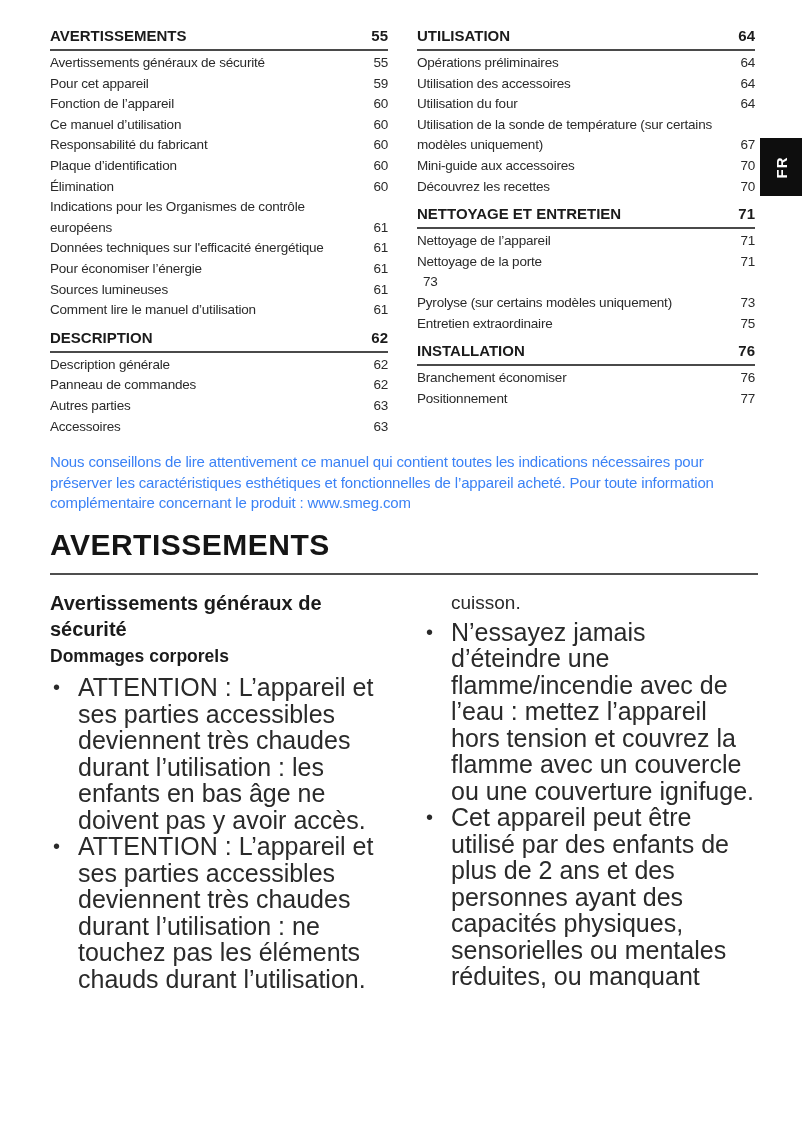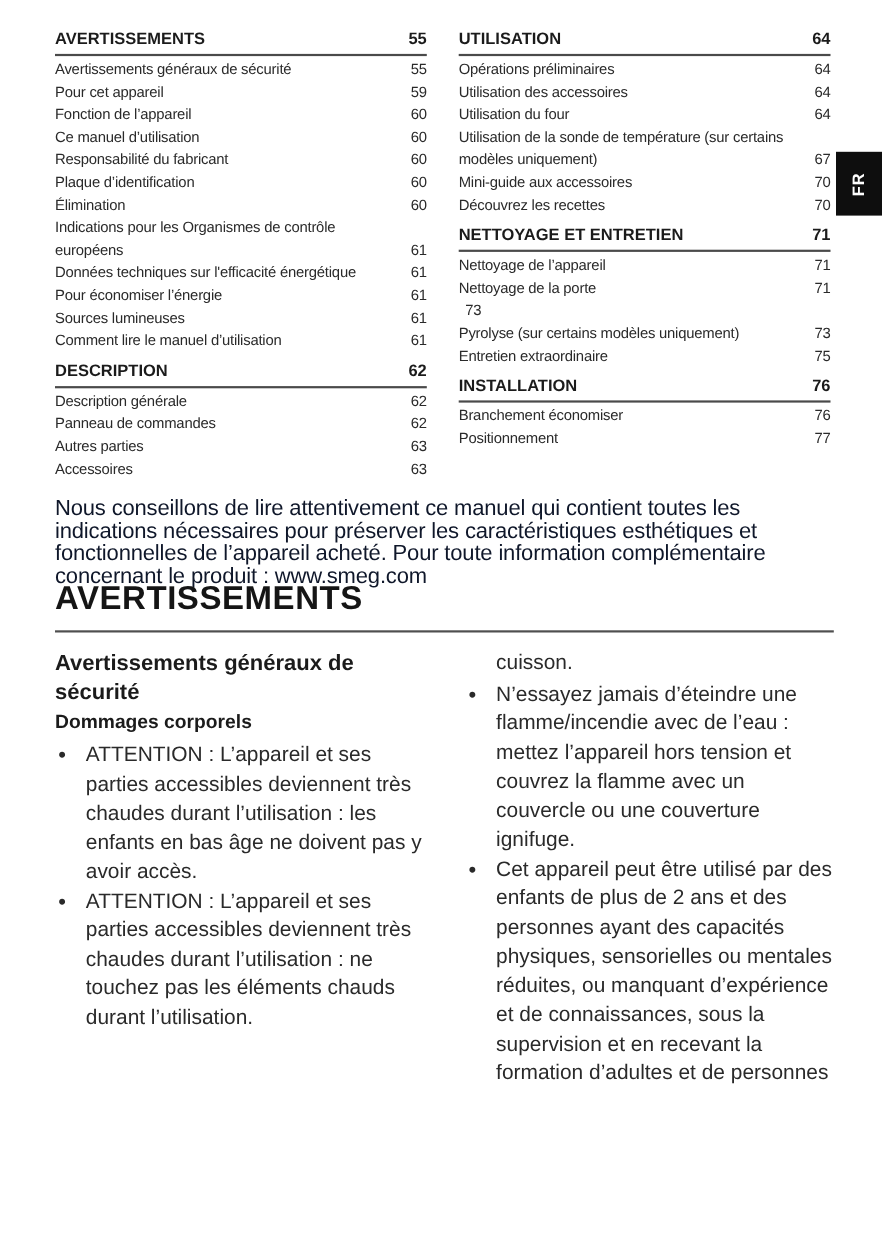--- a/index.html
+++ b/index.html
@@ -28,40 +28,40 @@
     position:absolute;right:0;top:138px;width:42px;height:58px;background:#0e0e0e;
     display:flex;align-items:center;justify-content:center;
   }
   .fr-tab span{
     transform:rotate(-90deg);display:block;color:#ffffff;font-weight:bold;
     font-size:15px;letter-spacing:1px;
   }
   
   .intro{
     position:absolute;left:50px;top:452px;width:712px;margin:0;
-    font-size:20px;letter-spacing:-0.15px;line-height:20.5px;color:#0f172a;
+    font-size:15px;letter-spacing:-0.15px;line-height:20.5px;color:#3b82f6;
   }
   
   .main-title{
     position:absolute;left:50px;top:528px;width:708px;margin:0;
     font-size:30px;font-weight:bold;color:#151515;letter-spacing:0.5px;
     padding-bottom:11px;border-bottom:2px solid #4f4f4f;
   }
   
   .body-cols{position:absolute;left:50px;top:590px;width:710px;display:flex;gap:36px;}
   .body-col{flex:1;min-width:0;}
   .body-col h2{
     margin:0;font-size:20px;line-height:26px;font-weight:bold;color:#1b1b1b;
   }
   .body-col h3{
     margin:2px 0 6px 0;font-size:17.5px;line-height:24px;font-weight:bold;color:#1b1b1b;
   }
   .bullets{list-style:none;margin:2px 0 0 0;padding:0;}
   .bullets li{
-    position:relative;padding-left:28px;font-size:19px;line-height:26.5px;color:#2a2a2a;
+    position:relative;padding-left:28px;font-size:25px;line-height:26.5px;color:#2a2a2a;
   }
   .bullets li::before{
     content:"\2022";position:absolute;left:3px;top:0;font-size:20px;color:#2a2a2a;
   }
   .continuation{
     margin:0;padding-left:28px;font-size:19px;line-height:26.5px;color:#2a2a2a;
   }
   
   .footer{
     position:absolute;left:50px;top:1092px;width:708px;display:flex;

